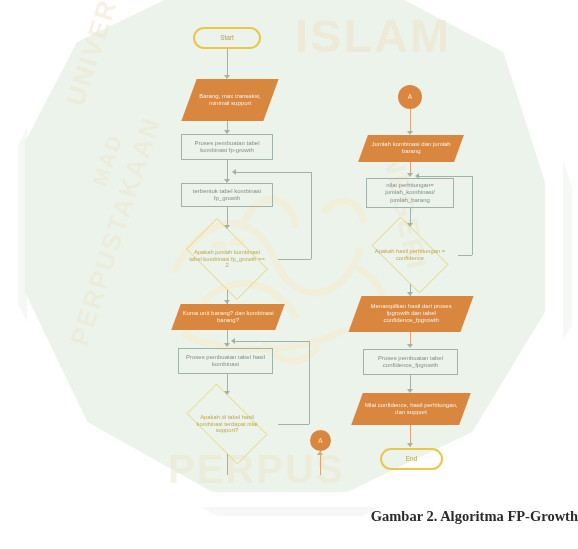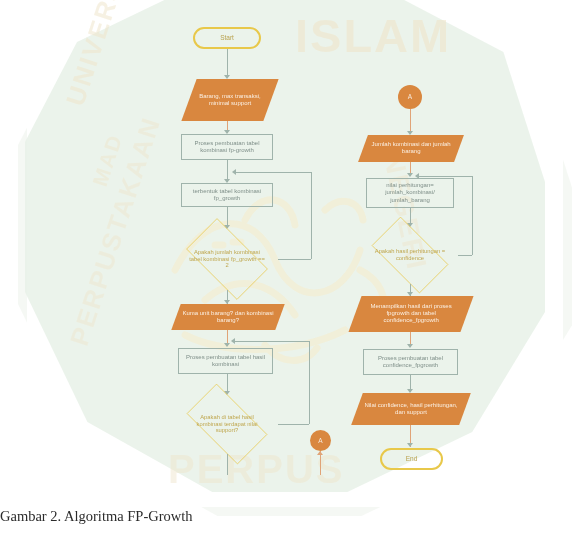--- a/index.html
+++ b/index.html
@@ -86,22 +86,22 @@
   .ln.h{height:1px;}
   .ln.orange{background:#e0a377;}
   .arw{position:absolute;width:0;height:0;}
   .arw.down{border-left:3px solid transparent;border-right:3px solid transparent;border-top:4px solid #9fb3ab;}
   .arw.up{border-left:3px solid transparent;border-right:3px solid transparent;border-bottom:4px solid #9fb3ab;}
   .arw.left{border-top:3px solid transparent;border-bottom:3px solid transparent;border-right:4px solid #9fb3ab;}
   .arw.up.orange{border-bottom-color:#e0a377;}
 
   
   .caption{
-    position:absolute;left:0;right:0;top:508px;text-align:left;
-    font-family:"Liberation Serif", serif;font-size:14.5px;color:#2b2b2b;
+    position:absolute;left:0;right:0;top:508px;text-align:right;
+    font-family:"Liberation Serif", serif;font-size:14.5px;color:#2b2b2b;font-weight:bold;
   }
 </style>
 </head>
 <body>
 
 <div id="page">
 
   <div class="wm-layer">
     <div class="wm-ring"></div>
     <div class="wm-poly"></div>

